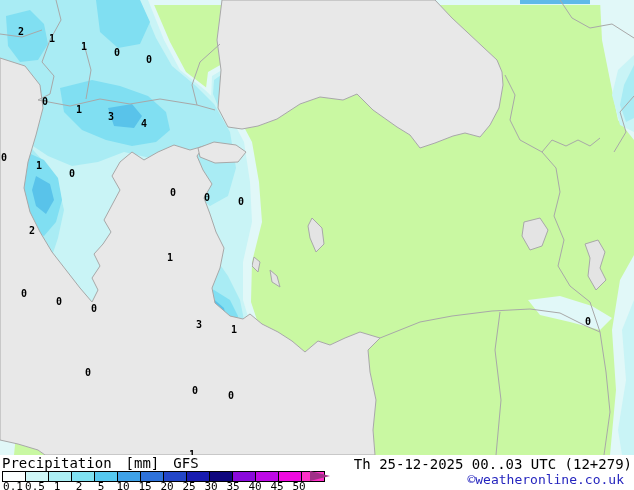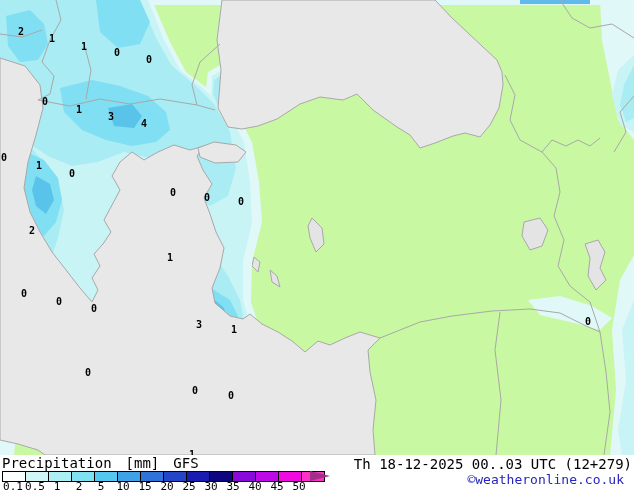--- a/index.html
+++ b/index.html
@@ -176,17 +176,17 @@
         <div style="left: 123px;">10</div>
         <div style="left: 145px;">15</div>
         <div style="left: 167px;">20</div>
         <div style="left: 189px;">25</div>
         <div style="left: 211px;">30</div>
         <div style="left: 233px;">35</div>
         <div style="left: 255px;">40</div>
         <div style="left: 277px;">45</div>
         <div style="left: 299px;">50</div>
       </div>
-    <div class="stamp">Th 18-12-2025 00..03 UTC (12+279)</div>
+    <div class="stamp">Th 25-12-2025 00..03 UTC (12+279)</div>
     <div class="copyright">©weatheronline.co.uk</div>
   </div>
 
 </div>
 
 </body></html>

